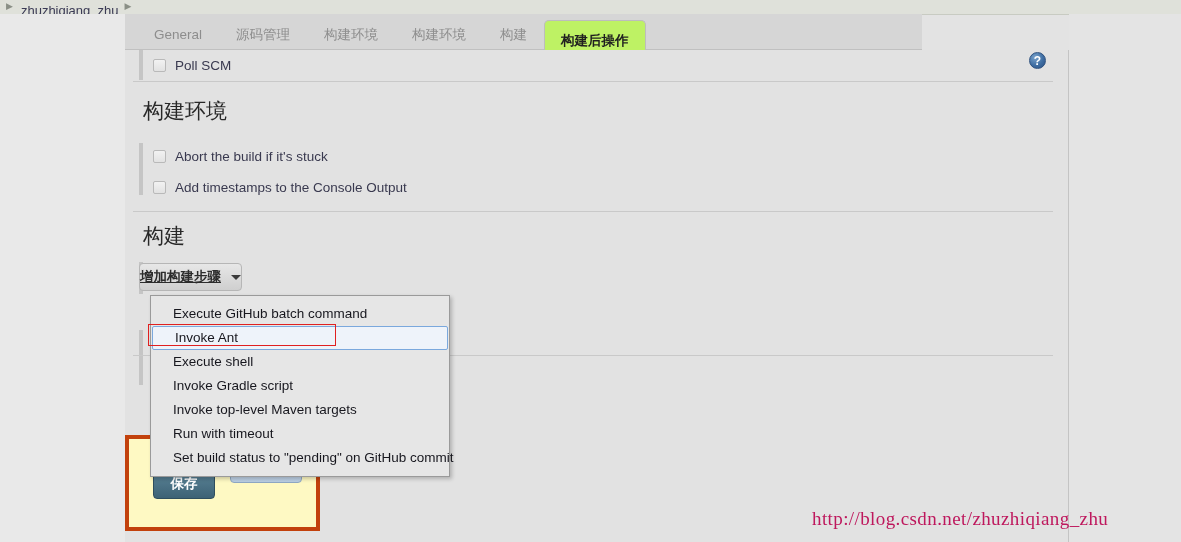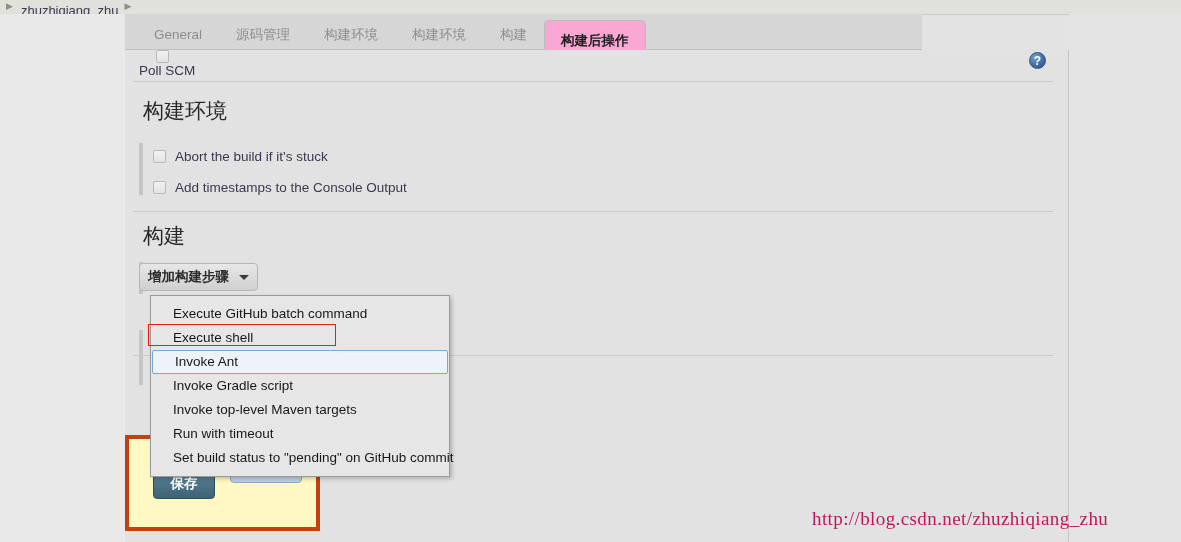--- a/index.html
+++ b/index.html
@@ -86,21 +86,21 @@
   .tab {
     height: 30px;
     line-height: 30px;
     padding: 0 17px;
     font-size: 13.5px;
     color: #8d8d8d;
     white-space: nowrap;
     box-sizing: border-box;
   }
   .tab.active {
-    background: #f9a8d4;
+    background: #bef264;
     color: #1f1f1f;
     font-weight: bold;
     border: 1px solid #bdbdbd;
     border-bottom: none;
     border-radius: 5px 5px 0 0;
     padding: 5px 16px;
     line-height: 29px;
     margin-top: 24px;
   }
 
@@ -129,21 +129,20 @@
     text-align: center;
     box-sizing: border-box;
   }
 
   .row-poll {
     position: absolute;
     left: 14px; top: 0px;
     height: 30px;
     display: flex;
     align-items: center;
-    flex-direction: column;
   }
   .marker-bar {
     width: 4px;
     background: #c5c5c5;
     margin-right: 10px;
     align-self: stretch;
   }
 
   .chk {
     width: 13px; height: 13px;
@@ -190,30 +189,31 @@
     left: 14px; top: 210px;
     display: flex;
     align-items: stretch;
     height: 34px;
   }
   .add-step-btn {
     height: 28px;
     align-self: center;
     display: inline-flex;
     align-items: center;
-    padding: 0 8px;
+    padding: 0 0;
     background: linear-gradient(#e7e7e7, #cfcfcf);
     border: 1px solid #b6b6b6;
     border-radius: 4px;
     font-size: 13.5px;
     font-weight: bold;
     color: #2c2c2c;
     white-space: nowrap;
     box-sizing: border-box;
     cursor: pointer;
+    text-decoration: underline;
   }
   .caret {
     margin-left: 10px;
     width: 0; height: 0;
     border-left: 5px solid transparent;
     border-right: 5px solid transparent;
     border-top: 5px solid #3a3a3a;
   }
 
   .marker-bar-abs {
@@ -388,22 +388,22 @@
 
     <div class="save-panel">
       <div class="btn-save">保存</div>
       <div class="btn-apply">Apply</div>
     </div>
 
   </div>
 
   <div class="dropdown">
     <div class="menu-item">Execute GitHub batch command</div>
+    <div class="menu-item hovered">Invoke Ant</div>
     <div class="menu-item annotated">Execute shell</div>
-    <div class="menu-item hovered">Invoke Ant</div>
     <div class="menu-item">Invoke Gradle script</div>
     <div class="menu-item">Invoke top-level Maven targets</div>
     <div class="menu-item">Run with timeout</div>
     <div class="menu-item">Set build status to "pending" on GitHub commit</div>
   </div>
 
   <div class="annotation-box"></div>
 
   <div class="watermark">http://blog.csdn.net/zhuzhiqiang_zhu</div>
 

